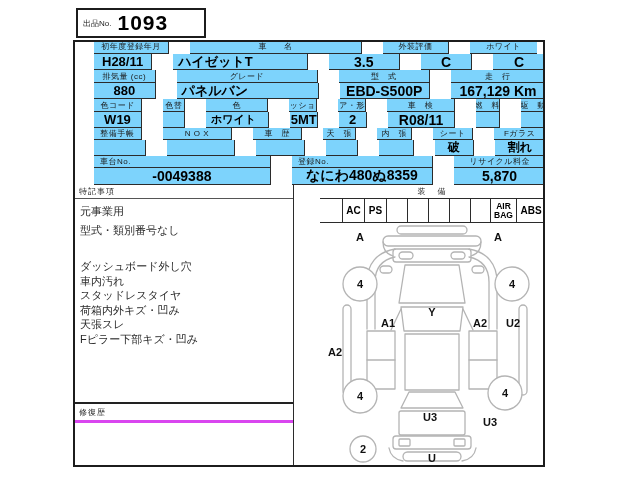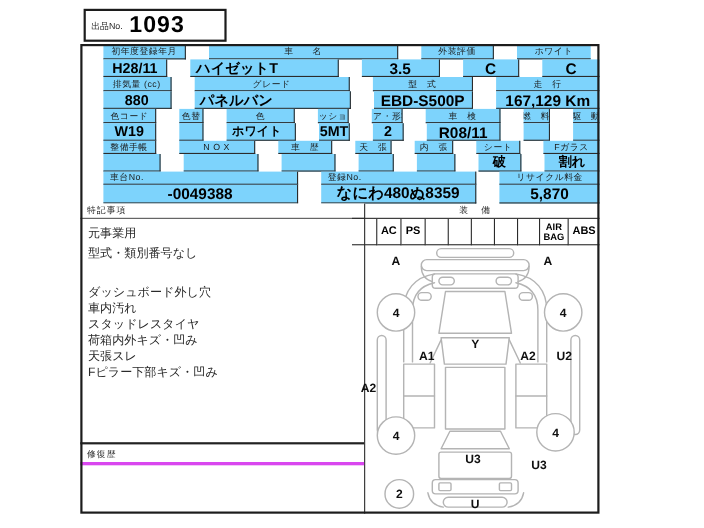--- a/index.html
+++ b/index.html
@@ -18,21 +18,21 @@
   .c{box-sizing:border-box;border-right:1px solid #2b2b2b;border-bottom:1px solid #2b2b2b;
      display:flex;align-items:center;justify-content:center;overflow:hidden;background:#7dd3fc;margin-left:21px;}
   .c:last-child{border-right:none;}
   .hl{font-size:8px;color:#1a1a1a;letter-spacing:0.5px;white-space:nowrap;}
   .vl{font-weight:bold;font-size:13px;color:#000;white-space:nowrap;}
   .vl.big{font-size:14px;}
   .vl.sm{font-size:12px;}
   .vl.la{justify-content:flex-start;padding-left:5px;}
   .vl.sm11{font-size:11px;justify-content:flex-start;padding-left:5px;}
   
-  .lower-left{position:absolute;left:73px;top:185px;width:259px;height:282px;
+  .lower-left{position:absolute;left:73px;top:185px;width:221px;height:282px;
               border-right:1px solid #2b2b2b;box-sizing:border-box;background:#fff;}
   .notes-title{height:13px;border-bottom:1px solid #555;font-size:8px;color:#222;
                display:flex;align-items:center;padding-left:6px;letter-spacing:1px;}
   .notes-body{position:relative;font-size:11px;color:#2a2a2a;}
   .notes-line1{position:absolute;left:7px;top:5px;}
   .notes-line2{position:absolute;left:7px;top:24px;}
   .notes-list{position:absolute;left:7px;top:60px;line-height:14.5px;}
   .repair-sec{position:absolute;left:0;right:0;top:217px;bottom:0;border-top:2px solid #222;}
   .repair-title{height:16px;border-bottom:3px solid #d946ef;font-size:8px;color:#222;
                 display:flex;align-items:center;padding-left:6px;letter-spacing:1px;}

